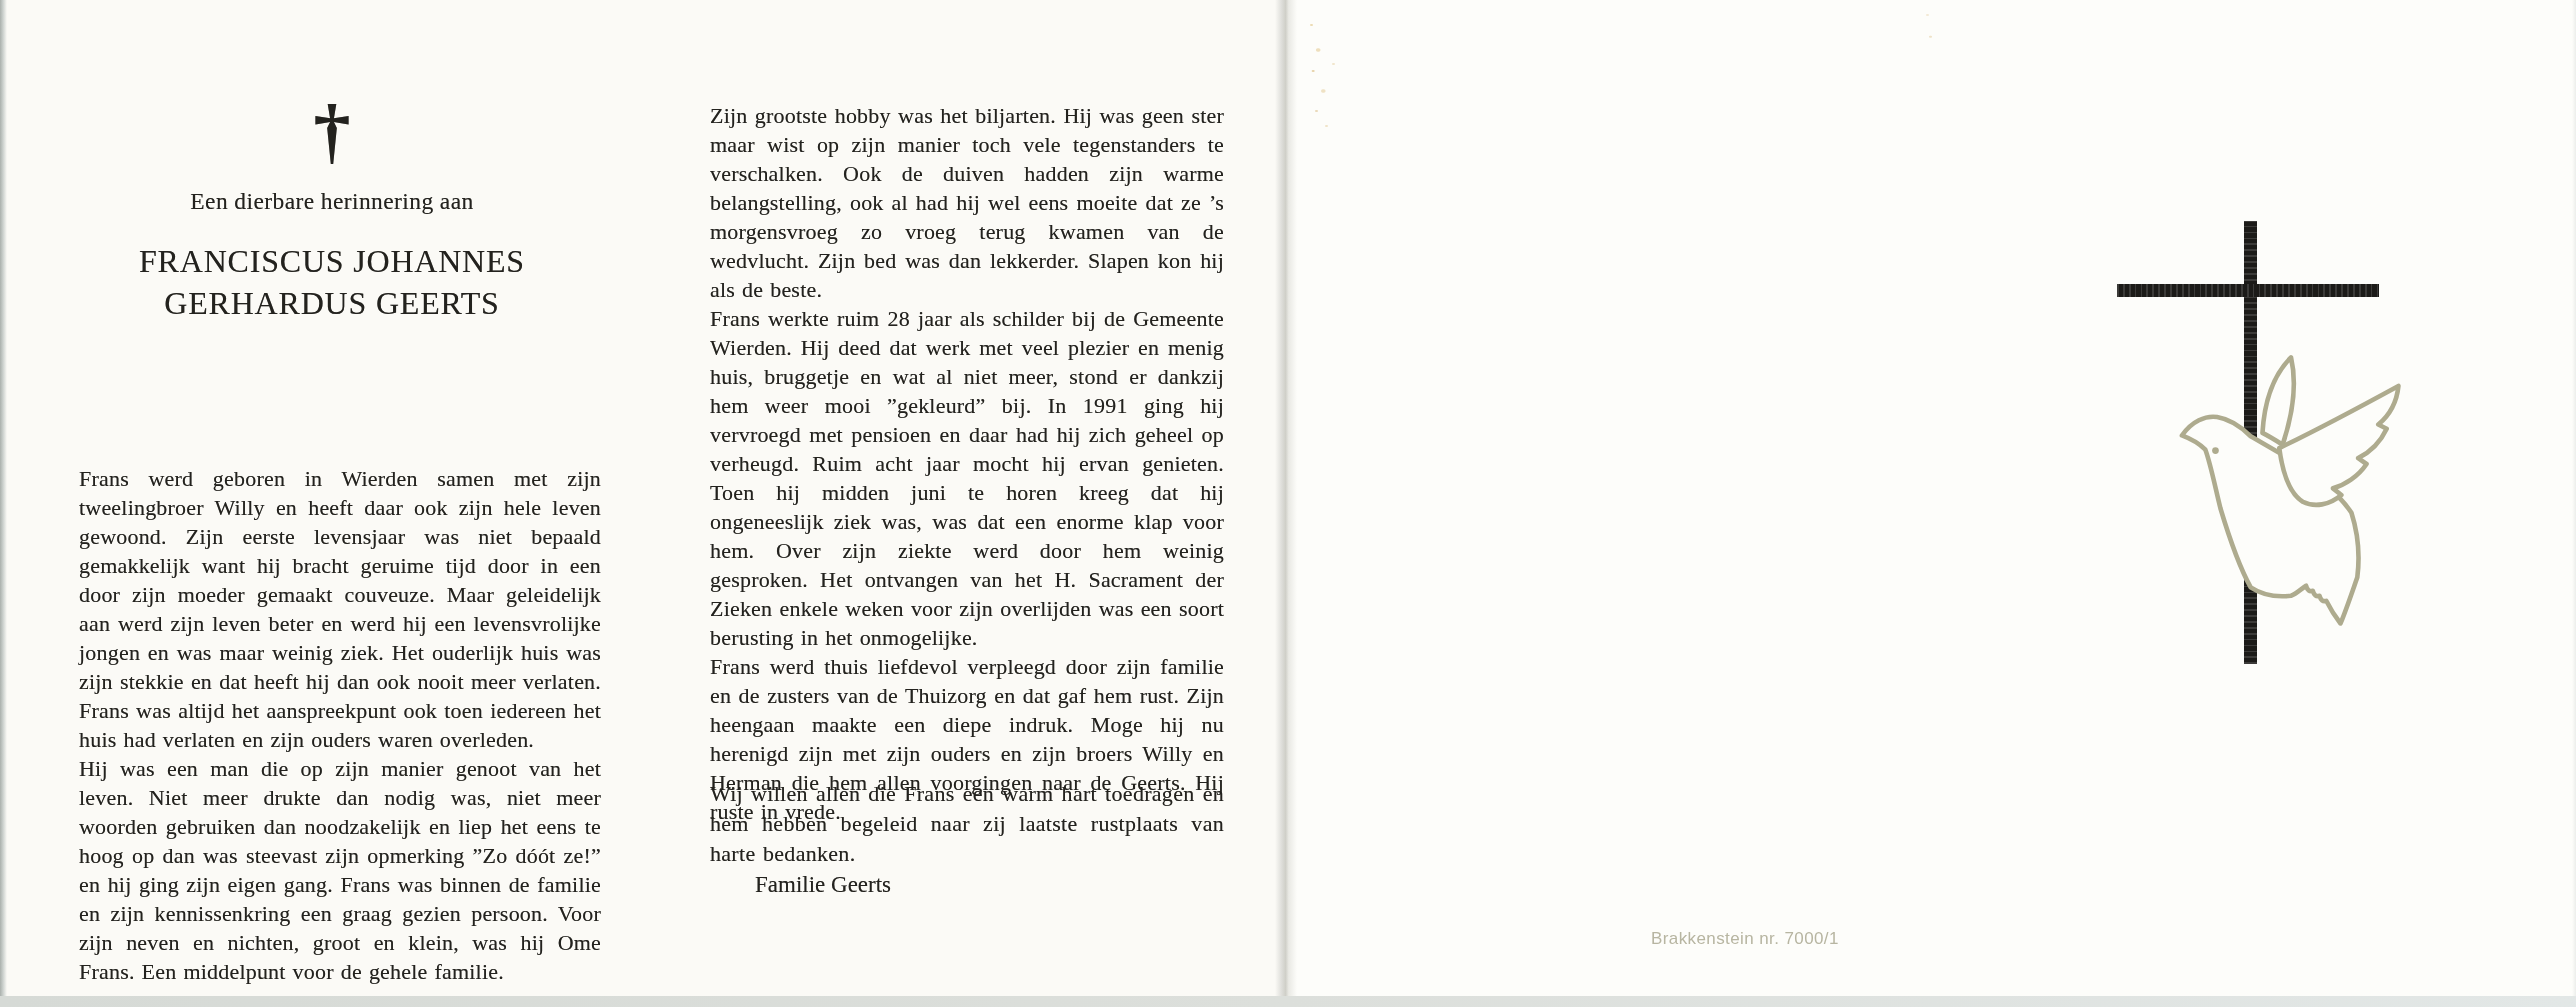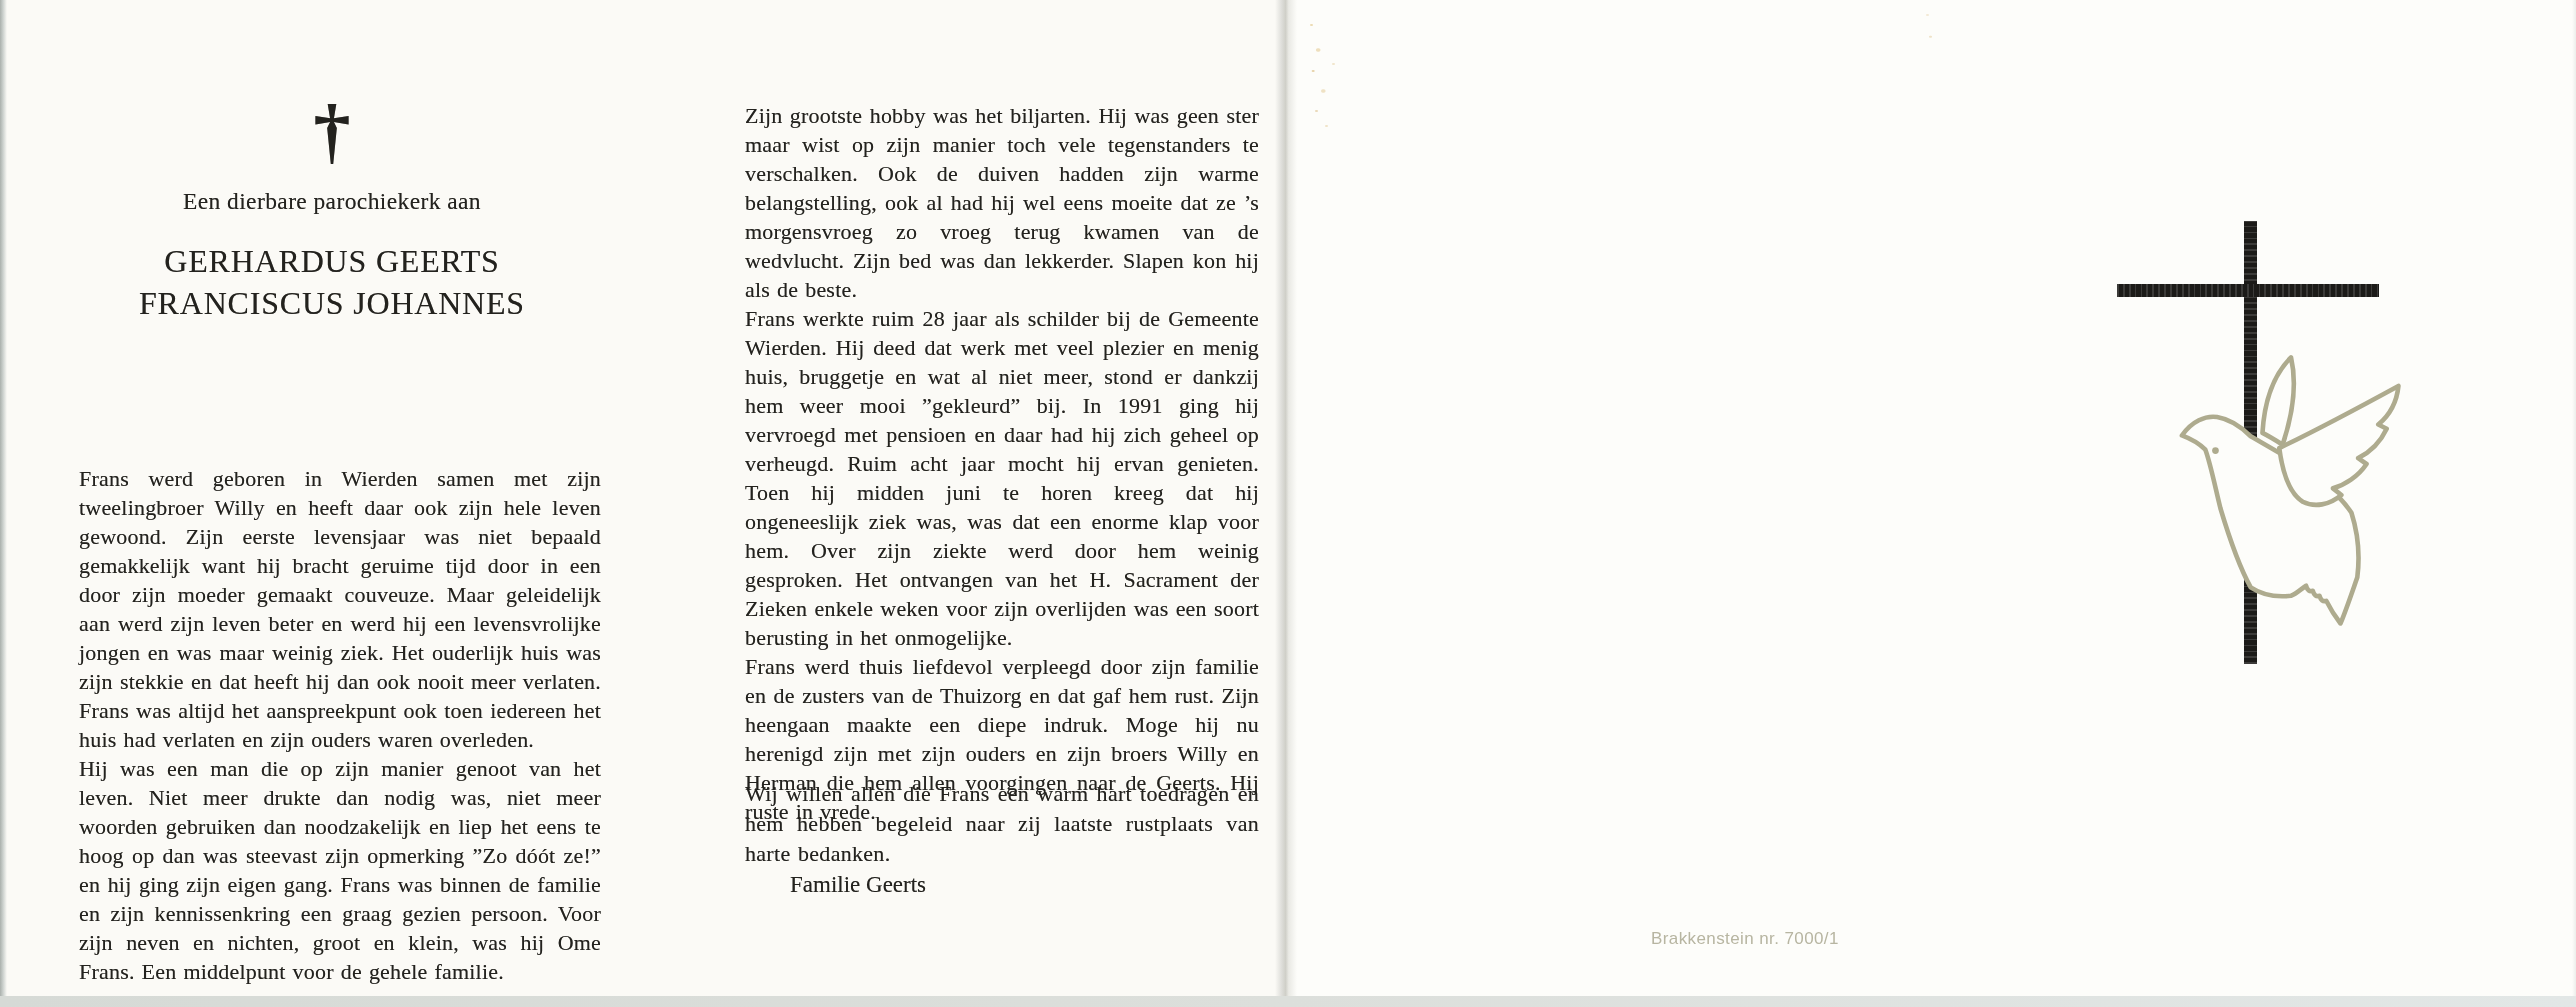--- a/index.html
+++ b/index.html
@@ -27,21 +27,21 @@
   .edge-bottom{
     position:absolute; left:0; top:996px; width:2576px; height:11.8px;
     background:linear-gradient(90deg,#d6dad6 0%, #dcdfdb 50%, #e2e7e6 100%);
   }
   .edge-right{
     position:absolute; right:0; top:0; width:4.2px; height:1008px;
     background:linear-gradient(270deg,#eceeeb 0%, rgba(255,255,255,0) 100%);
   }
   
   .col1{ position:absolute; left:71px; top:0; width:522px; height:1008px; }
-  .col2{ position:absolute; left:745px; top:0; width:514px; height:956px; }
+  .col2{ position:absolute; left:710px; top:0; width:514px; height:956px; }
   .ink{ color:var(--ink,#23221e); text-shadow:0 0 0.3px rgba(35,34,30,0.45); }
   .dagger{
     position:absolute; top:94px; left:0; width:100%;
     text-align:center; font-size:74px; line-height:1; font-weight:bold;
   }
   .dedication{
     position:absolute; top:188px; left:0; width:100%;
     text-align:center; font-size:23.5px; letter-spacing:0.4px;
   }
   .name{
@@ -98,24 +98,24 @@
 <body>
 
 <div class="scan">
 
   <div class="page-left"></div>
   <div class="page-right"></div>
   <div class="seam"></div>
 
   <div class="col1">
     <div class="dagger ink">†</div>
-    <div class="dedication ink">Een dierbare parochiekerk aan</div>
+    <div class="dedication ink">Een dierbare herinnering aan</div>
     <div class="name ink">
+      <div>FRANCISCUS JOHANNES</div>
       <div>GERHARDUS GEERTS</div>
-      <div>FRANCISCUS JOHANNES</div>
     </div>
     <div class="block-c1 bodytext ink">
       <p>Frans werd geboren in Wierden samen met zijn tweelingbroer Willy en heeft daar ook zijn hele leven gewoond. Zijn eerste levensjaar was niet bepaald gemakkelijk want hij bracht geruime tijd door in een door zijn moeder gemaakt couveuze. Maar geleidelijk aan werd zijn leven beter en werd hij een levensvrolijke jongen en was maar weinig ziek. Het ouderlijk huis was zijn stekkie en dat heeft hij dan ook nooit meer verlaten. Frans was altijd het aanspreekpunt ook toen iedereen het huis had verlaten en zijn ouders waren overleden.</p>
       <p>Hij was een man die op zijn manier genoot van het leven. Niet meer drukte dan nodig was, niet meer woorden gebruiken dan noodzakelijk en liep het eens te hoog op dan was steevast zijn opmerking ”Zo dóót ze!” en hij ging zijn eigen gang. Frans was binnen de familie en zijn kennissenkring een graag gezien persoon. Voor zijn neven en nichten, groot en klein, was hij Ome Frans. Een middelpunt voor de gehele familie.</p>
     </div>
   </div>
 
   <div class="col2">
     <div class="block-c2 bodytext ink">
       <p>Zijn grootste hobby was het biljarten. Hij was geen ster maar wist op zijn manier toch vele tegenstanders te verschalken. Ook de duiven hadden zijn warme belangstelling, ook al had hij wel eens moeite dat ze ’s morgensvroeg zo vroeg terug kwamen van de wedvlucht. Zijn bed was dan lekkerder. Slapen kon hij als de beste.</p>

